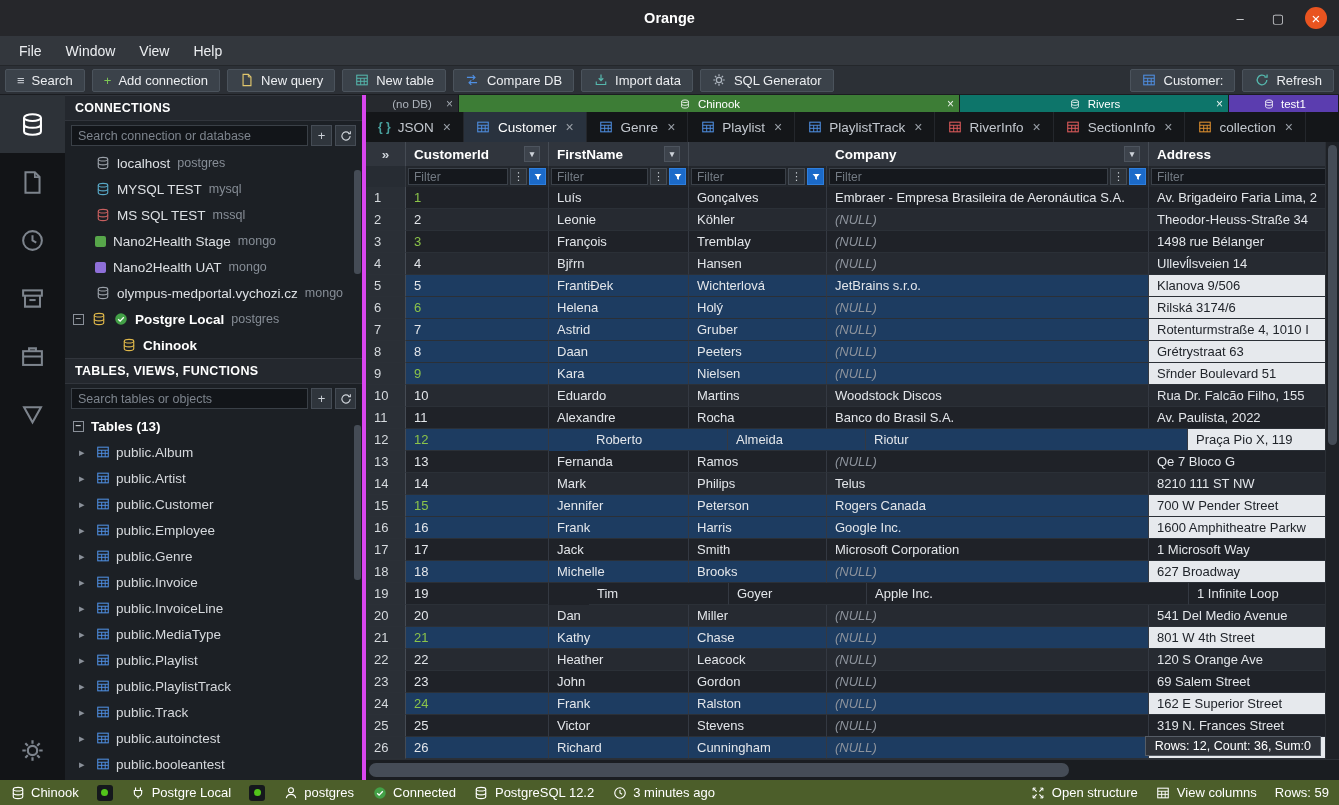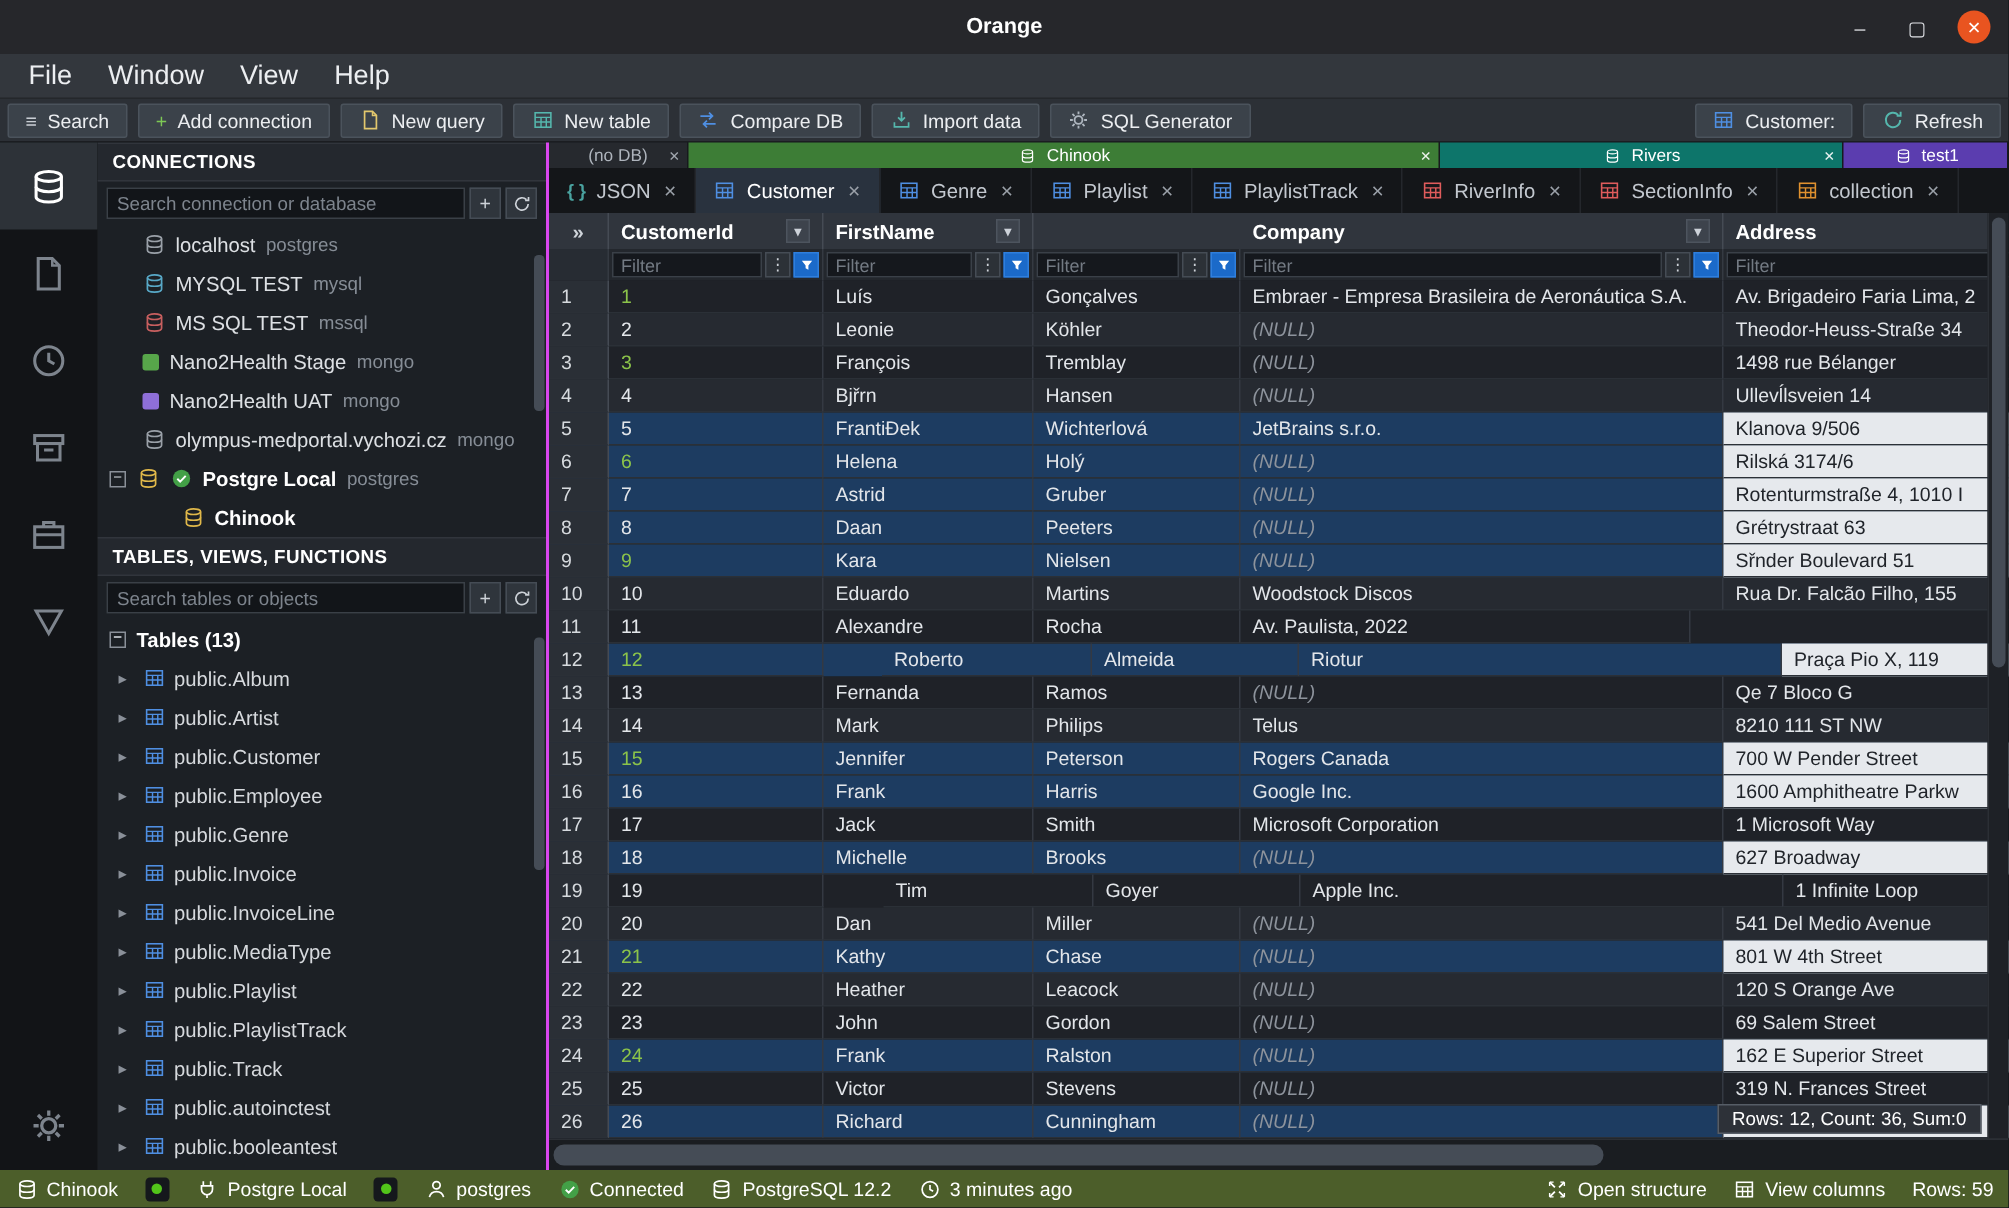--- a/index.html
+++ b/index.html
@@ -8,21 +8,21 @@
 
   
   .titlebar{height:36px;background:#26272b;display:flex;align-items:center;position:relative;flex:0 0 auto;}
   .title{position:absolute;left:0;right:0;text-align:center;font-weight:bold;font-size:14.5px;color:#fff;}
   .win-controls{margin-left:auto;display:flex;gap:16px;padding-right:12px;z-index:2;align-items:center;}
   .winbtn{width:22px;height:22px;display:flex;align-items:center;justify-content:center;color:#d8dade;font-size:13px;}
   .winbtn.close{background:#e95420;border-radius:50%;color:#fff;font-size:15px;}
 
   
   .menubar{height:30px;background:#33373d;display:flex;align-items:center;gap:2px;padding:0 8px;flex:0 0 auto;border-bottom:1px solid #24272b;}
-  .menu-item{padding:4px 11px;font-size:18px;color:#eceef1;}
+  .menu-item{padding:4px 11px;font-size:14px;color:#eceef1;}
 
   
   .toolbar{height:29px;background:#2c3036;display:flex;align-items:center;padding:0 5px;gap:7px;flex:0 0 auto;border-bottom:1px solid #1b1d21;}
   .tbtn{height:23px;display:flex;align-items:center;gap:7px;padding:0 11px;background:#3b424a;border:1px solid #4b535c;border-radius:2px;font-size:13px;color:#eceef1;white-space:nowrap;}
   .toolbar .spacer{flex:1;}
 
   .icn{display:inline-flex;width:15px;height:15px;align-items:center;justify-content:center;flex:0 0 auto;}
   .icn svg{width:14px;height:14px;display:block;}
   .glyph{display:inline-flex;align-items:center;justify-content:center;font-size:13px;line-height:1;}
 
@@ -30,21 +30,21 @@
   .main{flex:1;display:flex;min-height:0;}
 
   
   .iconbar{width:65px;background:#121417;display:flex;flex-direction:column;align-items:center;flex:0 0 auto;}
   .ibtn{width:65px;height:58px;display:flex;align-items:center;justify-content:center;color:#7d848d;}
   .ibtn svg{width:25px;height:25px;}
   .ibtn.active{background:#2d3238;color:#fff;}
   .ibtn.bottom{margin-top:auto;margin-bottom:6px;height:48px;}
 
   
-  .sidepanel{width:301px;background:#1c2025;border-right:2px solid #d946ef;display:flex;flex-direction:column;overflow:hidden;position:relative;flex:0 0 auto;}
+  .sidepanel{width:301px;background:#1c2025;border-right:4px solid #d946ef;display:flex;flex-direction:column;overflow:hidden;position:relative;flex:0 0 auto;}
   .sp-header{height:26px;display:flex;align-items:center;padding:0 10px;font-weight:bold;font-size:12.5px;color:#fff;background:#24282e;border-top:1px solid #31353c;border-bottom:1px solid #31353c;letter-spacing:.3px;flex:0 0 auto;}
   .sp-search{display:flex;align-items:center;gap:3px;padding:4px 6px;flex:0 0 auto;}
   .sp-search input{flex:1;height:21px;background:#121519;border:1px solid #3a4047;color:#cfd3d8;font-size:12.5px;padding:0 6px;min-width:0;}
   .sp-search input::placeholder{color:#7d848d;}
   .sqbtn{width:21px;height:21px;background:#2f353c;border:1px solid #454c55;color:#cdd2d8;display:flex;align-items:center;justify-content:center;font-size:13px;flex:0 0 auto;}
   .sqbtn svg{width:12px;height:12px;}
   .conn-item{height:26px;display:flex;align-items:center;gap:7px;padding-left:30px;font-size:13.5px;color:#dde0e4;flex:0 0 auto;white-space:nowrap;overflow:hidden;text-align:center;}
   .conn-item.bold .conn-name{font-weight:bold;color:#fff;}
   .conn-item.expanded{padding-left:8px;}
   .conn-item.child{padding-left:56px;}
@@ -759,20 +759,21 @@
               <div class="gcell" style="width: 140px;">Eduardo</div>
               <div class="gcell" style="width: 138px;">Martins</div>
               <div class="gcell" style="width: 322px;">Woodstock Discos</div>
               <div class="gcell" style="width: 300px;">Rua Dr. Falcão Filho, 155</div>
             </div>
             <div class="grow">
               <div class="gcell rownum" style="width: 40px;">11</div>
               <div class="gcell" style="width: 143px;">11</div>
               <div class="gcell" style="width: 140px;">Alexandre</div>
               <div class="gcell" style="width: 138px;">Rocha</div>
+              <div class="gcell" style="width: 322px;">Banco do Brasil S.A.</div>
               <div class="gcell" style="width: 300px;">Av. Paulista, 2022</div>
             </div>
             <div class="grow selected">
               <div class="gcell rownum" style="width: 40px;">12</div>
               <div class="gcell green" style="width: 143px;">12</div>
               <div class="gcell" style="width: 140px; margin-left: 39px;">Roberto</div>
               <div class="gcell" style="width: 138px;">Almeida</div>
               <div class="gcell" style="width: 322px;">Riotur</div>
               <div class="gcell selcell" style="width: 300px;">Praça Pio X, 119</div>
             </div>

